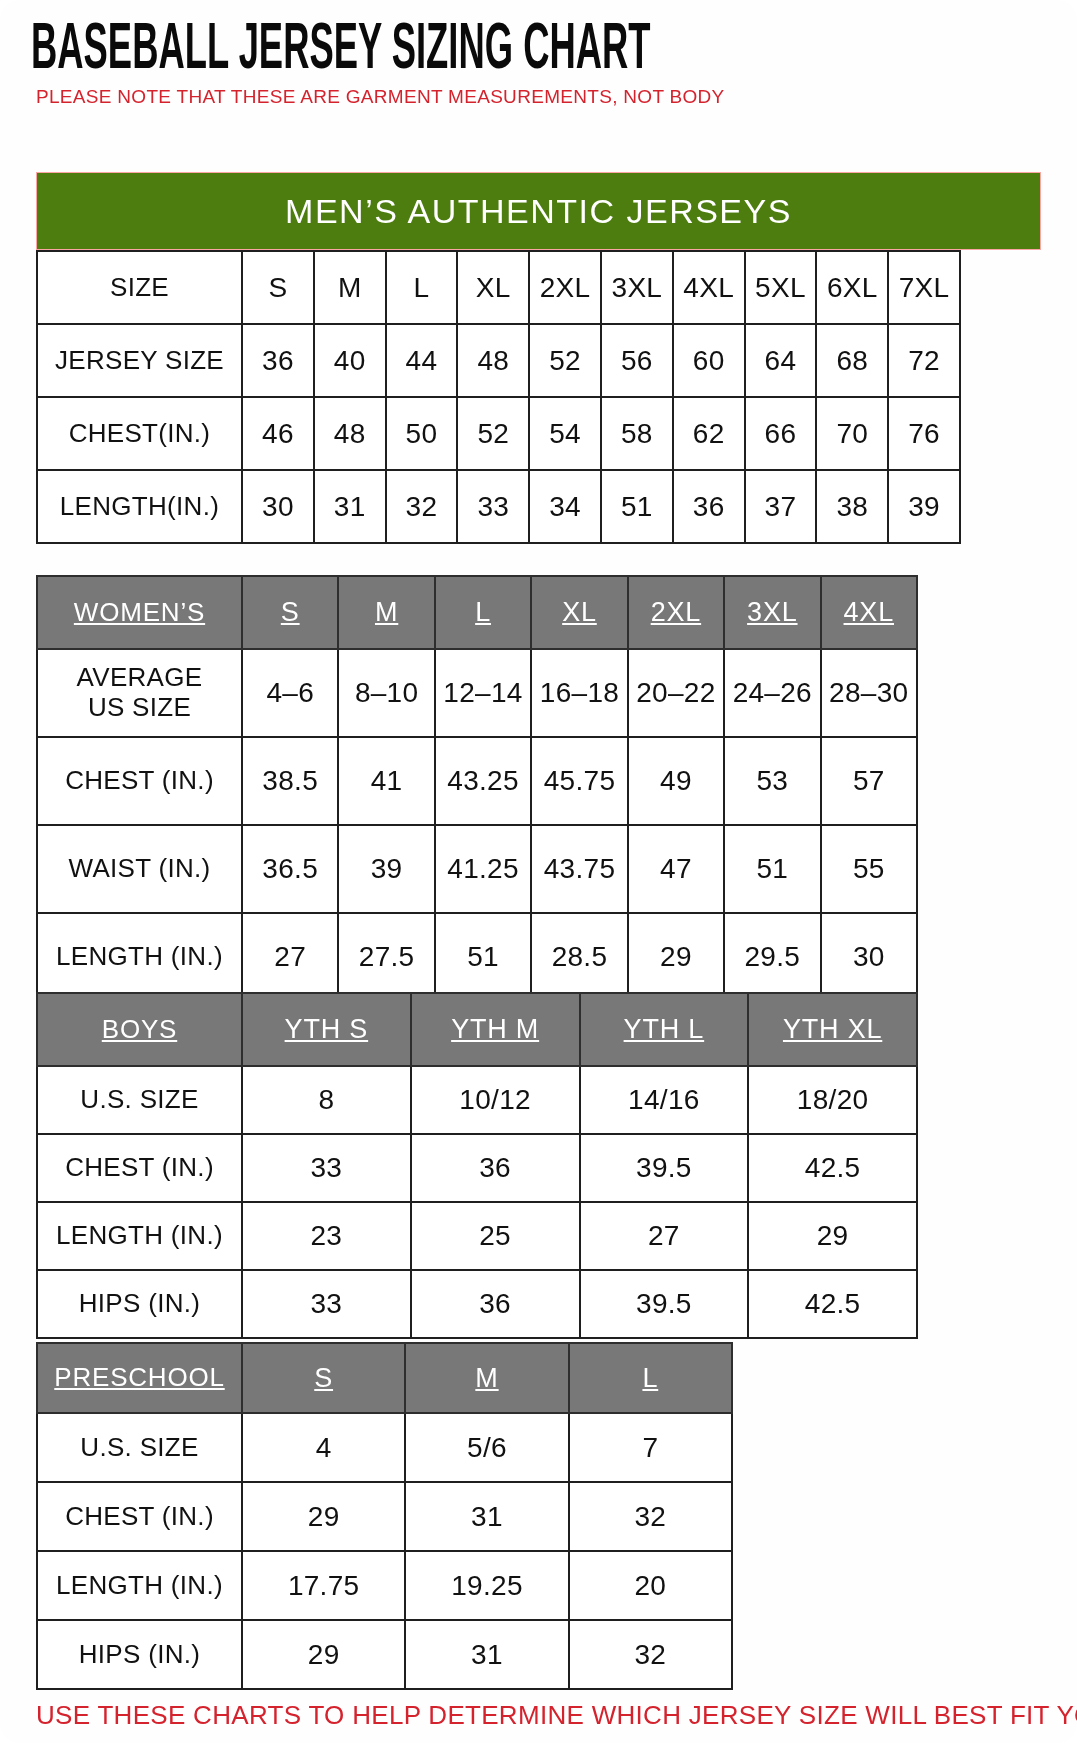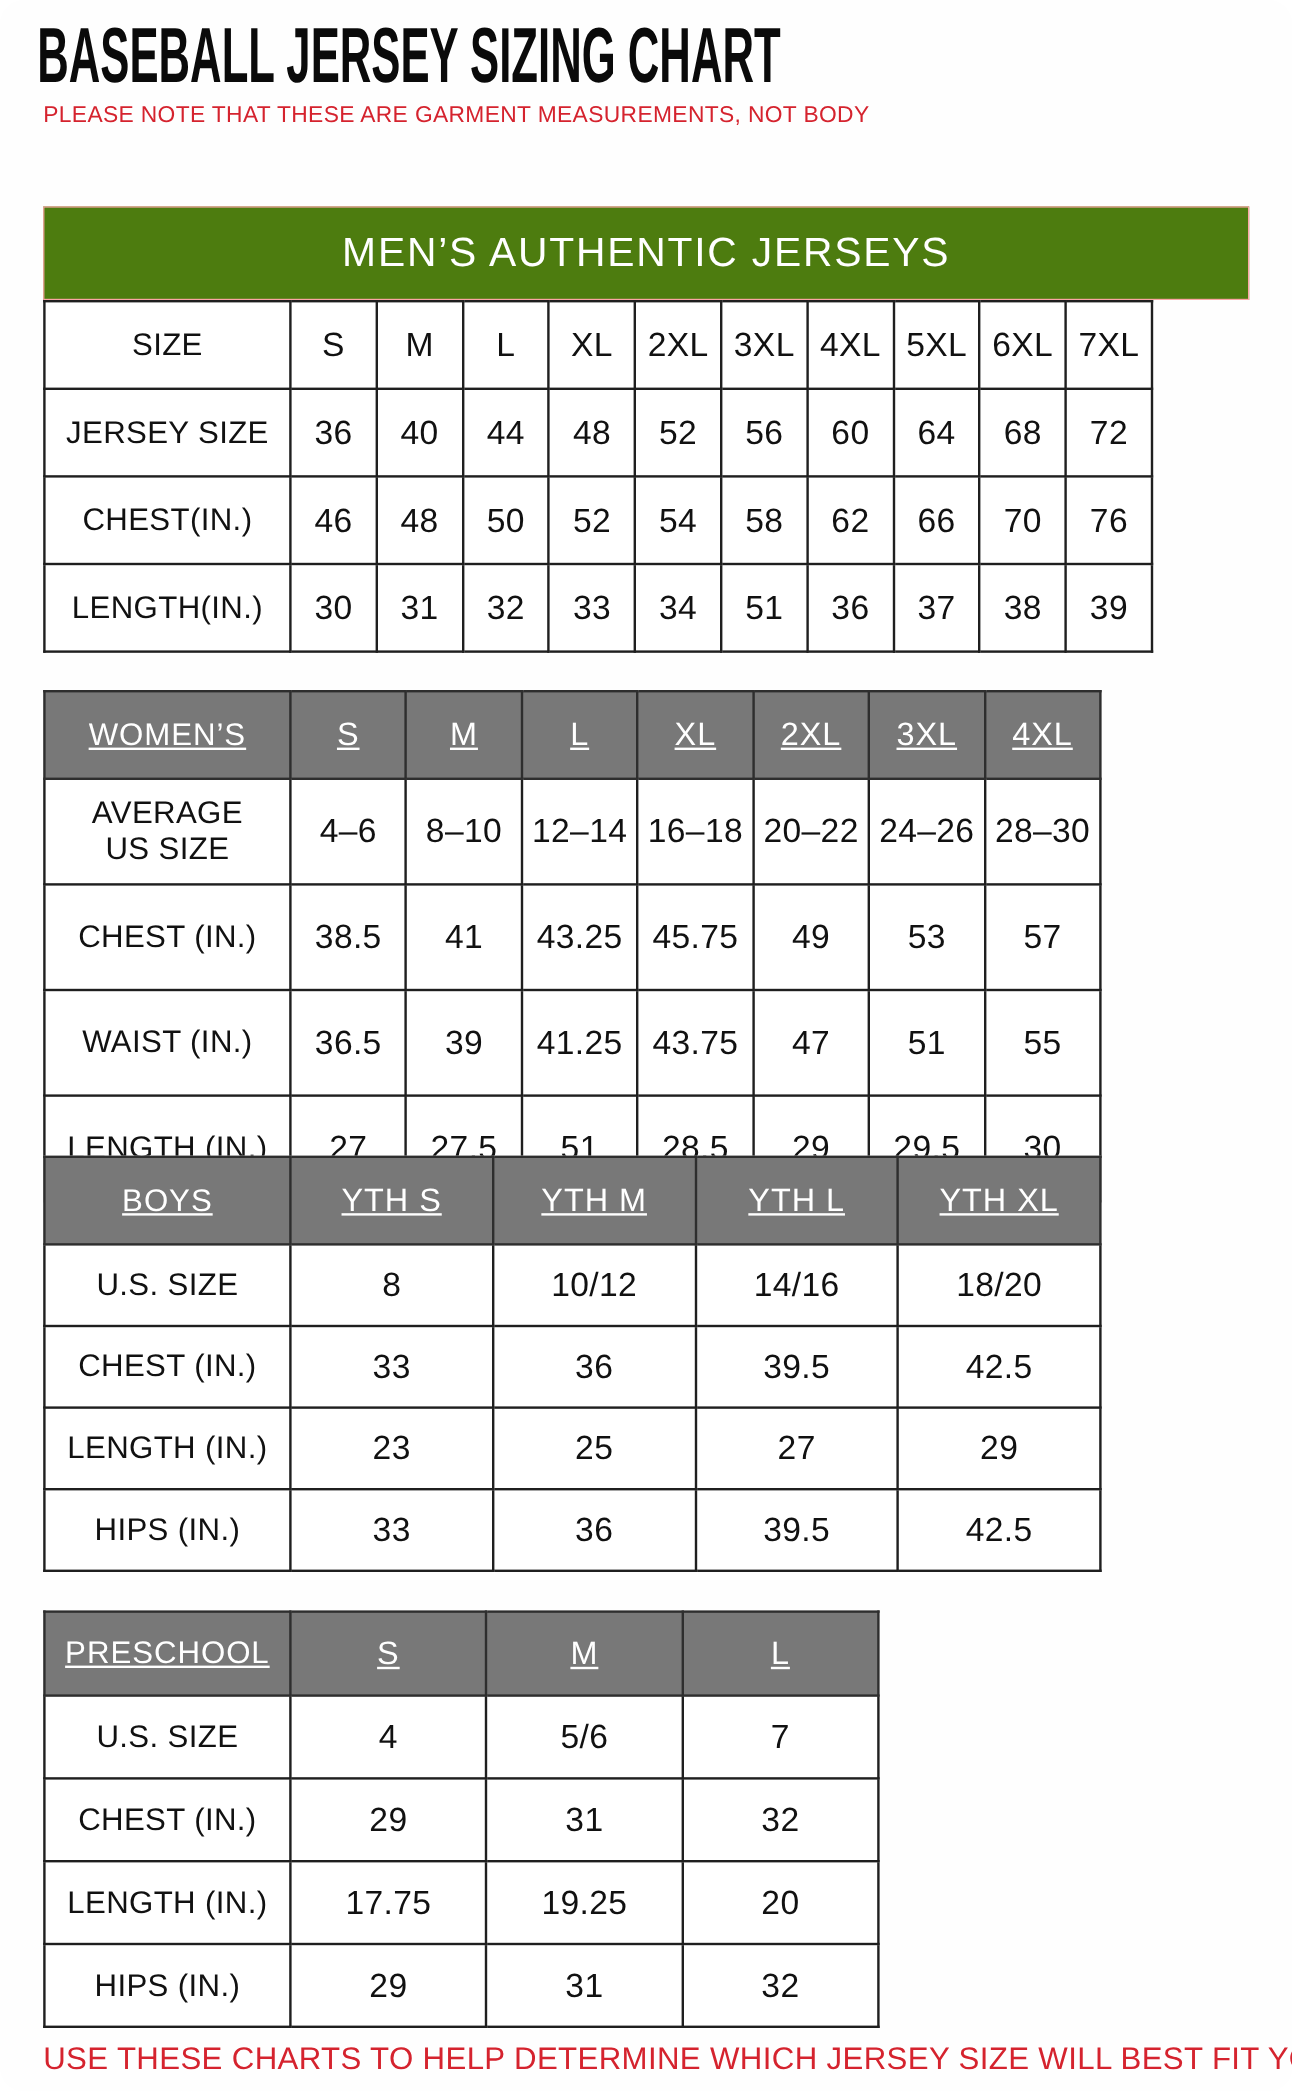--- a/index.html
+++ b/index.html
@@ -37,21 +37,21 @@
   .tbl tr.ghead td{
     background:#787878;color:#ffffff;border-color:#2e2e2e;
     font-size:27px;letter-spacing:0.8px;text-decoration:underline;
   }
   .tbl tr.ghead td.lbl{font-size:26px;}
   .mens{left:36px;top:250px;width:925px;}
   .mens tr{height:73px;}
   .womens{left:36px;top:575px;width:882px;}
   .womens tr{height:88px;}
   .womens tr.ghead{height:73px;}
-  .boys{left:36px;top:963px;width:882px;}
+  .boys{left:36px;top:992px;width:882px;}
   .boys tr{height:68px;}
   .boys tr.ghead{height:73px;}
   .pre{left:36px;top:1342px;width:697px;}
   .pre tr{height:69px;}
   .pre tr.ghead{height:70px;}
   
   .footer{
     position:absolute;left:36px;top:1700px;color:#d5232e;
     font-size:26px;font-weight:400;letter-spacing:0.3px;white-space:nowrap;
   }

